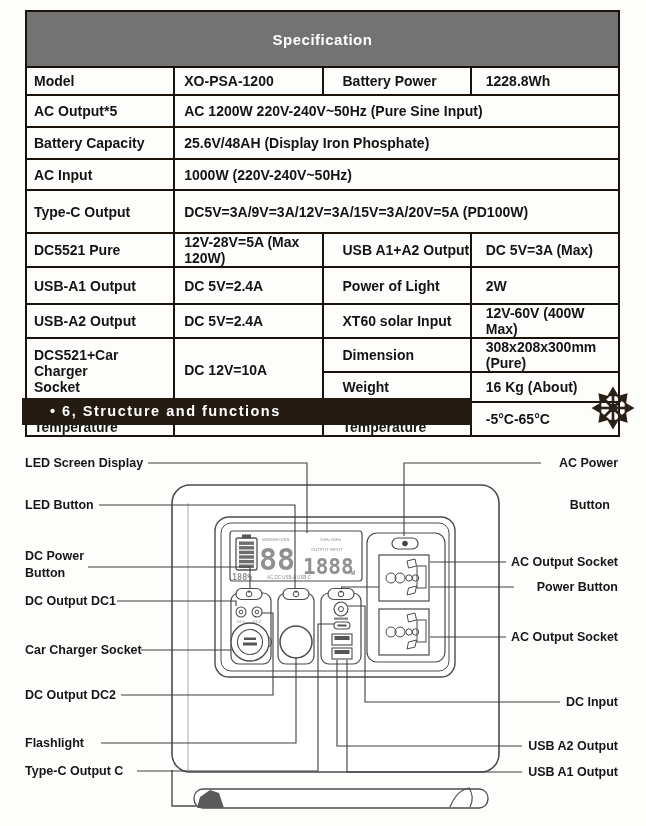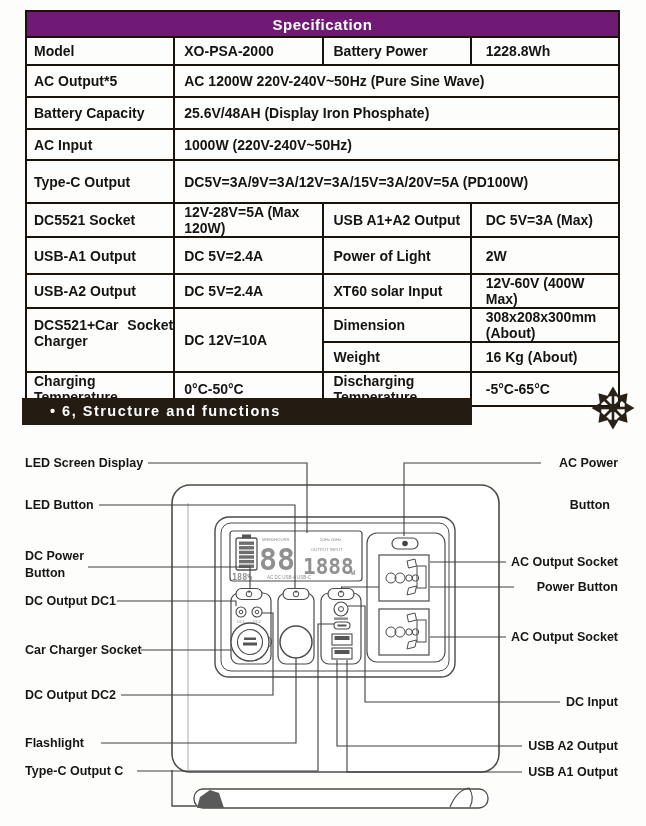--- a/index.html
+++ b/index.html
@@ -12,27 +12,27 @@
   .spec{
     position:absolute;left:25px;top:10px;width:595px;
     border-collapse:collapse;table-layout:fixed;
   }
   .spec td{
     border:2px solid #1a130c;
     font-size:14px;font-weight:bold;
     padding:0 0 0 7px;vertical-align:middle;color:#141414;
   }
   .spec td.v2{padding-left:9px;}
-  .spec td.v3{padding-left:10px;}
+  .spec td.v3{padding-left:19px;}
   .spec td.v4{padding-left:14px;}
   .spec .thead td{
-    background:#701a75;color:#fff;text-align:center;
-    font-size:15px;letter-spacing:.5px;height:22px;padding:1px;
-  }
-  .two-line{display:flex;flex-direction:row;justify-content:center;height:46px;padding:4px 0;}
+    background:#737373;color:#fff;text-align:center;
+    font-size:15px;letter-spacing:.5px;height:22px;padding:16px;
+  }
+  .two-line{display:flex;flex-direction:column;justify-content:space-between;height:46px;padding:4px 0;}
   
   .section-bar{
     position:absolute;left:22px;top:398px;width:450px;height:27px;
     background:#241b12;color:#fff;font-weight:bold;font-size:14.5px;
     line-height:27px;padding-left:28px;letter-spacing:1.5px;box-sizing:border-box;
   }
   .logo{position:absolute;left:590px;top:386px;width:46px;height:44px;}
   .diagram{position:absolute;left:0;top:430px;width:646px;height:396px;}
   text.lbl{font-family:"Liberation Sans","DejaVu Sans",sans-serif;font-size:12.5px;font-weight:bold;fill:#161616;}
   text.tiny{font-family:"Liberation Sans","DejaVu Sans",sans-serif;fill:#8d8d8d;}
@@ -44,42 +44,42 @@
 </head>
 <body>
 
 <table class="spec">
   <tbody>
       <tr class="thead">
     <td colspan="4">Specification</td>
   </tr>
   <tr style="height:28px">
     <td style="width:107px">Model</td>
-    <td style="width:186px" class="v2">XO-PSA-2000</td>
+    <td style="width:186px" class="v2">XO-PSA-1200</td>
     <td style="width:152px" class="v3">Battery Power</td>
     <td style="width:150px" class="v4">1228.8Wh</td>
   </tr>
   <tr style="height:32px">
     <td>AC Output*5</td>
-    <td colspan="3" class="v2">AC 1200W 220V-240V~50Hz  (Pure Sine Wave)</td>
+    <td colspan="3" class="v2">AC 1200W 220V-240V~50Hz  (Pure Sine Input)</td>
   </tr>
   <tr style="height:32px">
     <td>Battery Capacity</td>
     <td colspan="3" class="v2">25.6V/48AH  (Display Iron Phosphate)</td>
   </tr>
   <tr style="height:31px">
     <td>AC Input</td>
     <td colspan="3" class="v2">1000W  (220V-240V~50Hz)</td>
   </tr>
   <tr style="height:43px">
     <td>Type-C Output</td>
     <td colspan="3" class="v2">DC5V=3A/9V=3A/12V=3A/15V=3A/20V=5A (PD100W)</td>
   </tr>
   <tr style="height:33px">
-    <td>DC5521 Socket</td>
+    <td>DC5521 Pure</td>
     <td class="v2">12V-28V=5A  (Max 120W)</td>
     <td class="v3">USB A1+A2 Output</td>
     <td class="v4">DC 5V=3A  (Max)</td>
   </tr>
   <tr style="height:37px">
     <td>USB-A1 Output</td>
     <td class="v2">DC 5V=2.4A</td>
     <td class="v3">Power of Light</td>
     <td class="v4">2W</td>
   </tr>
@@ -91,21 +91,21 @@
   </tr>
   <tr style="height:30px">
     <td rowspan="2">
       <span class="two-line">
         <span>DCS521+Car Charger</span>
         <span>Socket</span>
       </span>
     </td>
     <td rowspan="2" class="v2">DC 12V=10A</td>
     <td class="v3">Dimension</td>
-    <td class="v4">308x208x300mm (About)</td>
+    <td class="v4">308x208x300mm (Pure)</td>
   </tr>
   <tr style="height:30px">
     <td class="v3">Weight</td>
     <td class="v4">16 Kg (About)</td>
   </tr>
   <tr style="height:32px">
     <td>Charging Temperature</td>
     <td class="v2">0°C-50°C</td>
     <td class="v3">Discharging Temperature</td>
     <td class="v4">-5°C-65°C</td>

